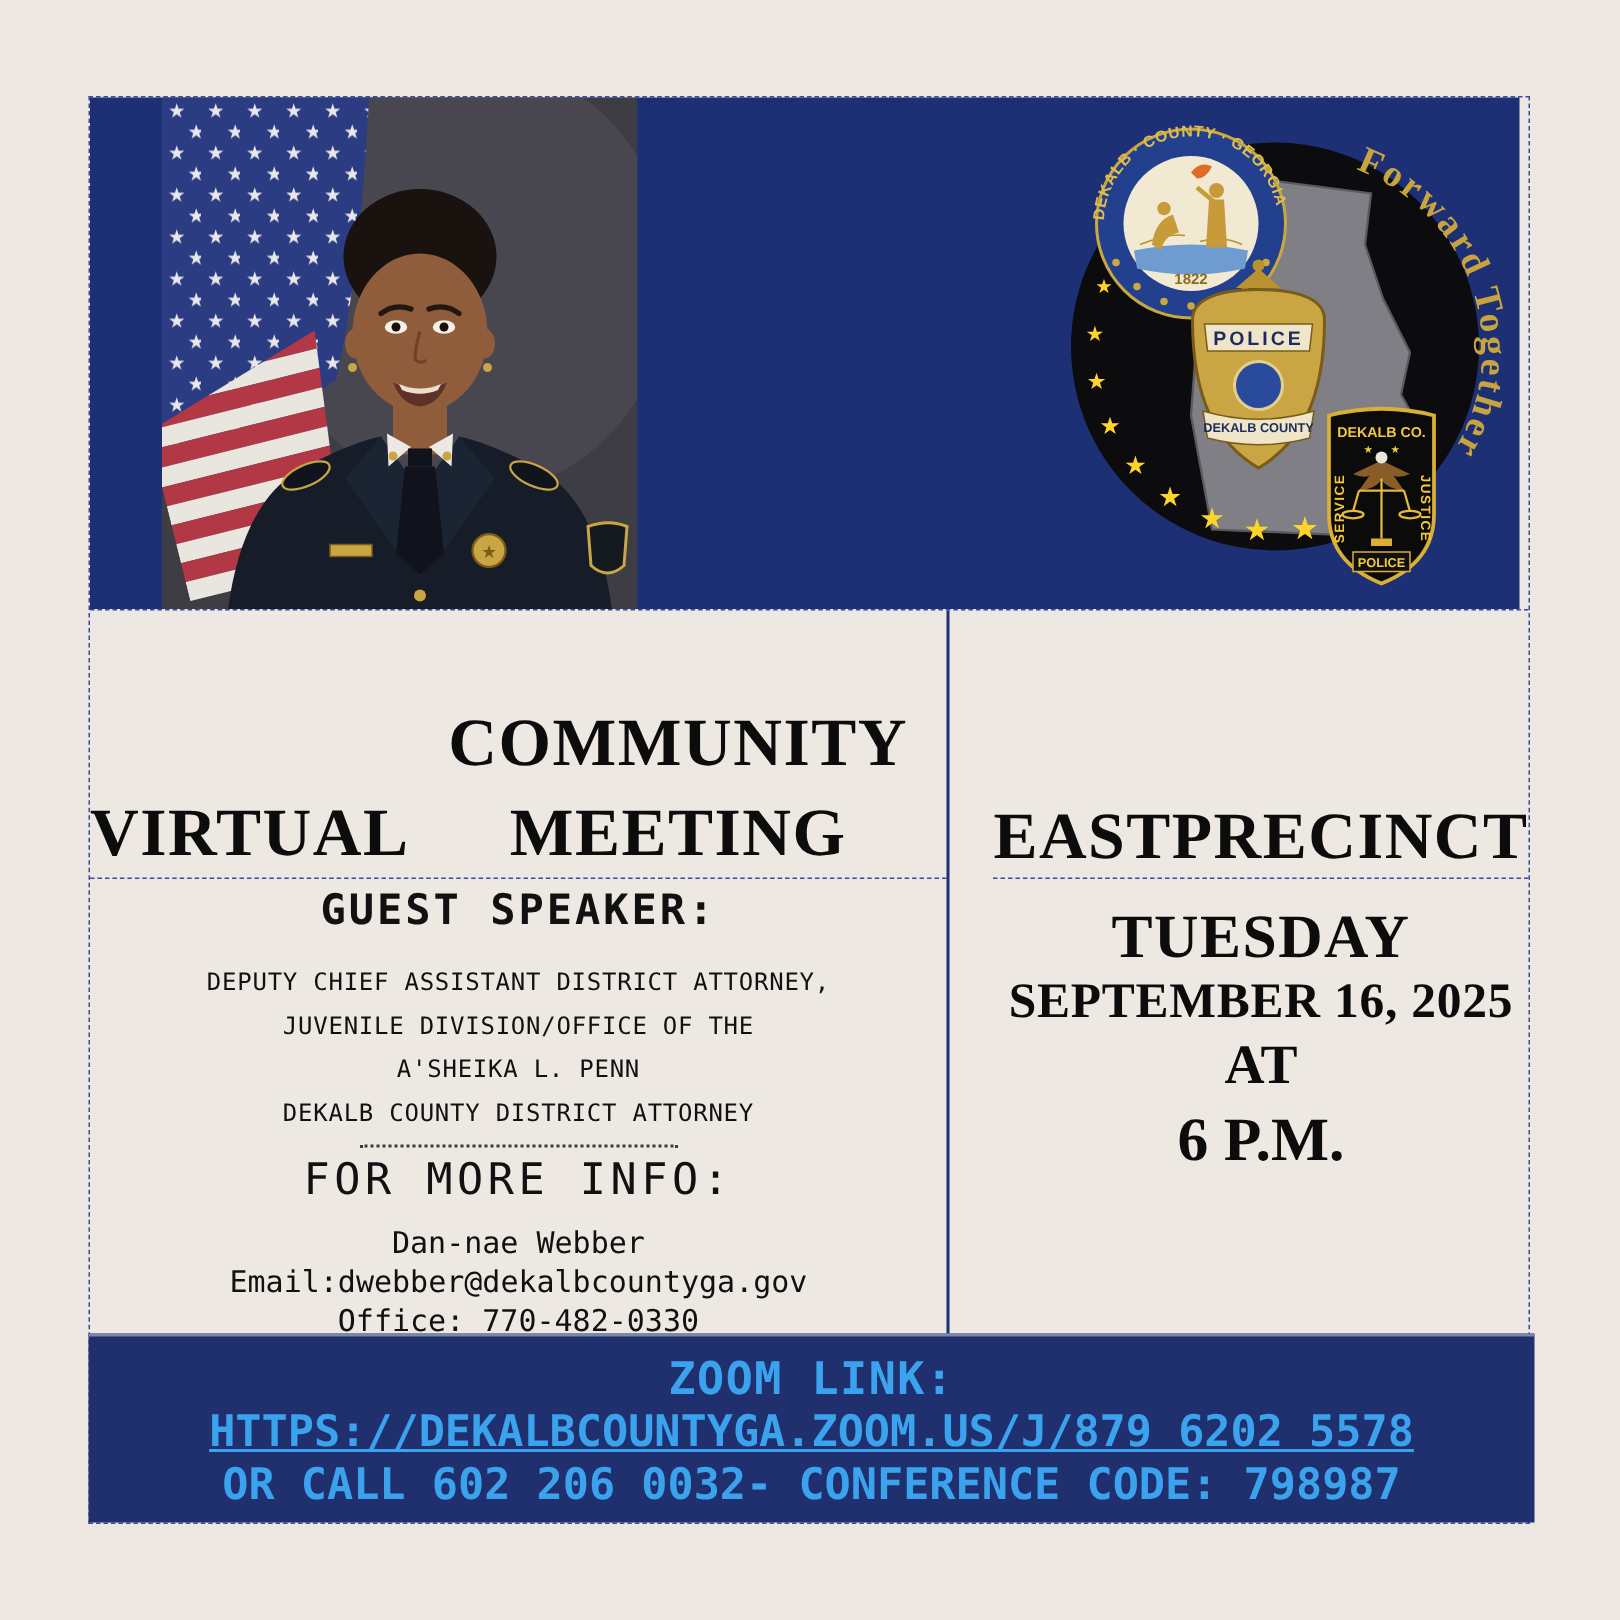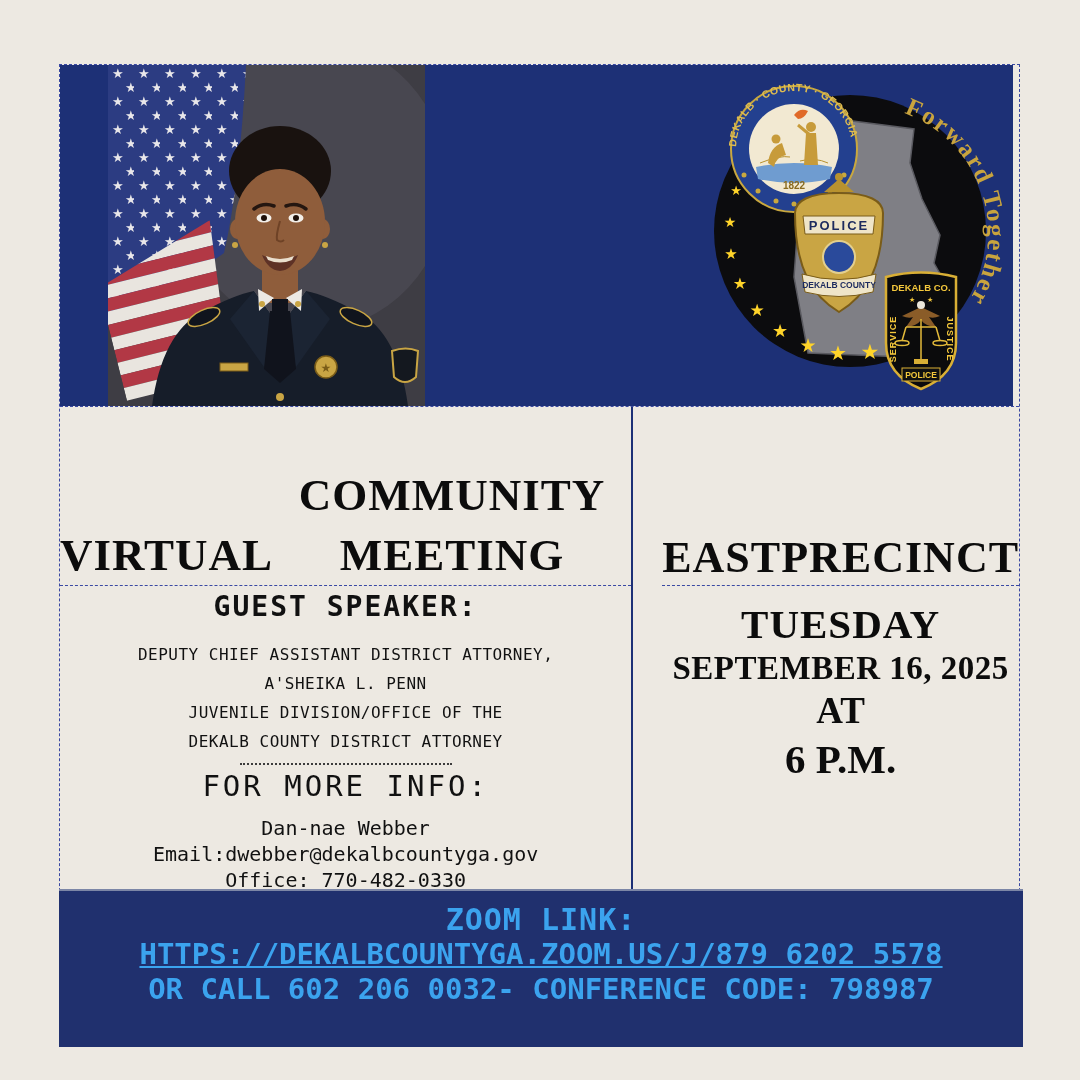--- a/index.html
+++ b/index.html
@@ -40,21 +40,21 @@
   .dotted-sep{width:212px;border-top:2px dotted #3c3c3c;margin:7px auto 2px auto;}
   .info-heading{font-size:29px;letter-spacing:3px;line-height:38px;}
   .contact{font-size:20px;line-height:26px;margin-top:10px;}
   .date-block{padding-top:14px;}
   .day-line{font-size:41px;line-height:48px;letter-spacing:1px;text-align:center;}
   .date-line{font-size:33px;line-height:40px;letter-spacing:0.5px;text-align:center;}
   .at-line{font-size:37px;line-height:46px;text-align:center;}
   .time-line{font-size:41px;line-height:50px;text-align:center;}
   
   .footer{
-    position:absolute;left:-1px;top:824px;width:964px;height:158px;
+    position:absolute;left:-1px;top:824px;width:964px;height:126px;
     background:#20306E;border-top:2px solid #7C86A6;box-sizing:border-box;
     text-align:center;color:#3BA3EE;
     font-family:"DejaVu Sans Mono",monospace;font-weight:bold;
     padding-top:11px;
   }
   .zoom-label{font-size:30px;line-height:35px;letter-spacing:1px;}
   .zoom-url{font-size:29px;line-height:35px;text-decoration:underline;color:#3BA3EE;display:inline-block;}
   .call-line{font-size:29px;line-height:35px;}
 </style>
 </head>
@@ -213,22 +213,22 @@
     <div class="middle">
       <div class="col-left">
         <div class="part-top">
           <div class="serif title-line">VIRTUAL</div>
           <div class="serif title-line">COMMUNITY MEETING</div>
         </div>
         <div class="part-bottom">
           <div class="mono guest-heading">GUEST SPEAKER:</div>
           <div class="mono speaker-lines">
             <div>DEPUTY CHIEF ASSISTANT DISTRICT ATTORNEY,</div>
+            <div>JUVENILE DIVISION/OFFICE OF THE</div>
             <div>A'SHEIKA L. PENN</div>
-            <div>JUVENILE DIVISION/OFFICE OF THE</div>
             <div>DEKALB COUNTY DISTRICT ATTORNEY</div>
           </div>
           <div class="dotted-sep"></div>
           <div class="mono info-heading">FOR MORE INFO:</div>
           <div class="mono contact">
             <div>Dan-nae Webber</div>
             <div>Email:dwebber@dekalbcountyga.gov</div>
             <div>Office: 770-482-0330</div>
           </div>
         </div>

